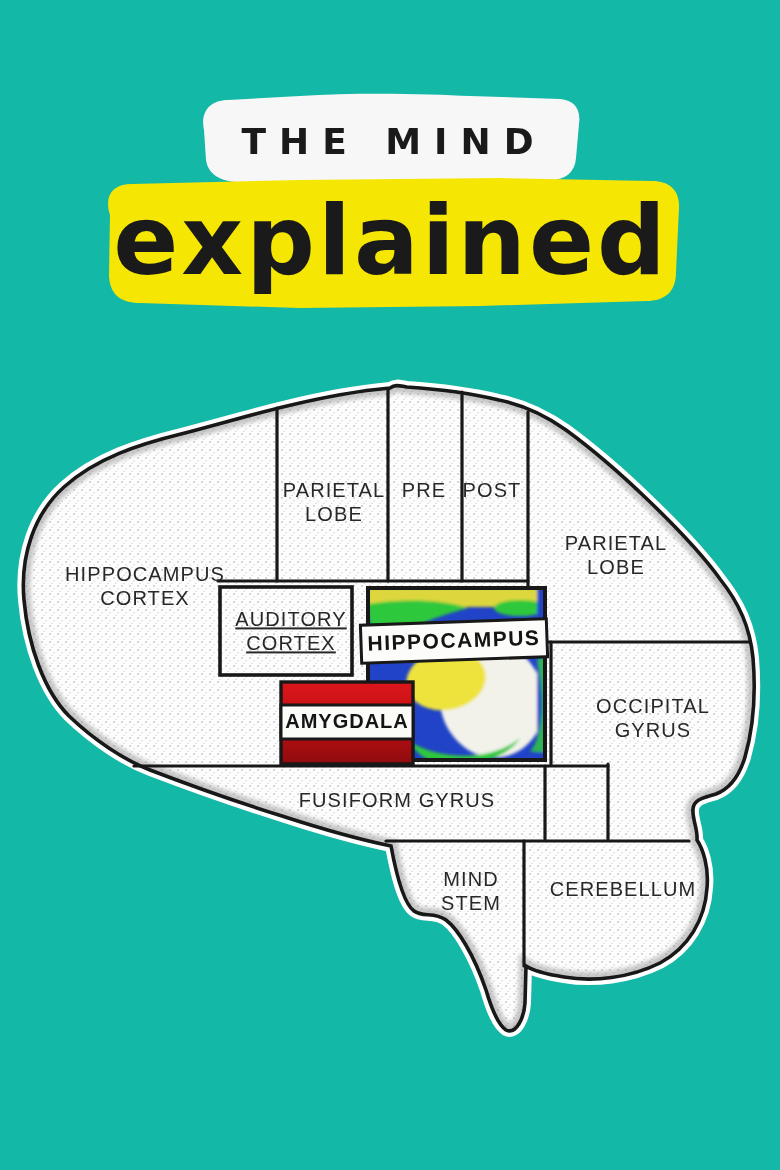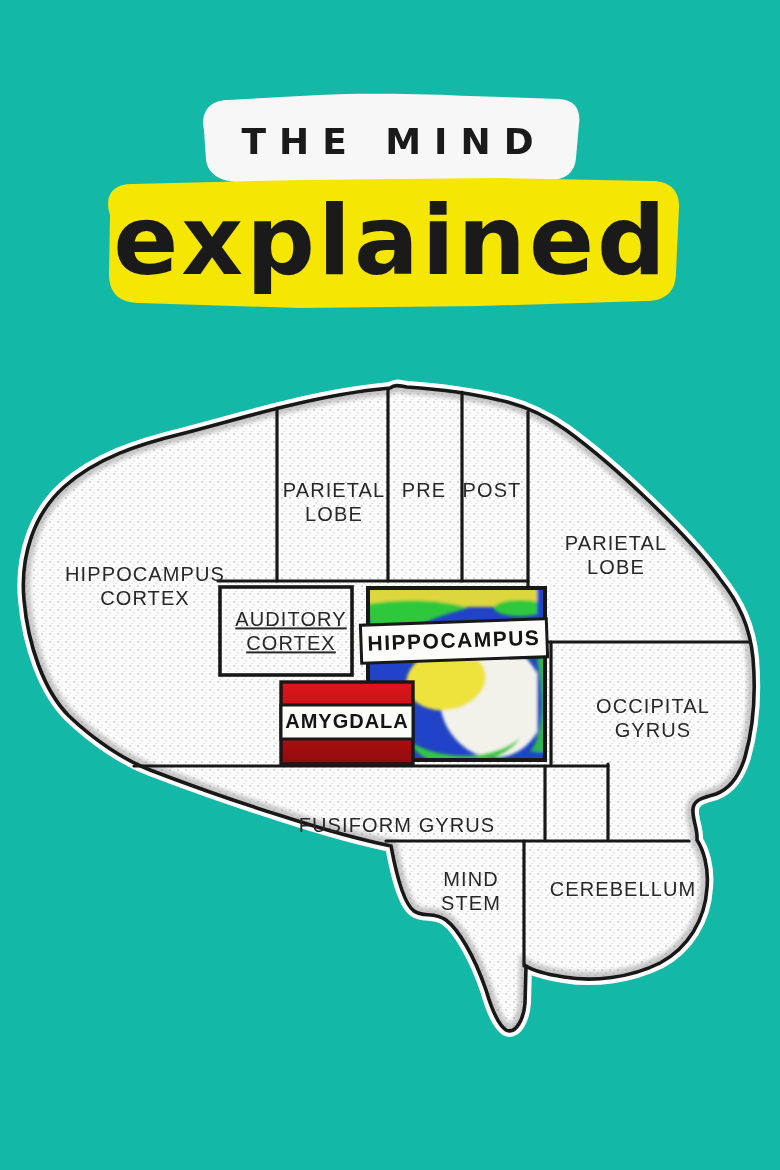--- a/index.html
+++ b/index.html
@@ -29,21 +29,21 @@
     transform:translate(-50%,-50%) rotate(-2deg);}
   .lbl-amygdala{left:347px;top:722px;font-size:20px;letter-spacing:1px;}
 
   .lbl-prefrontal{left:145px;top:587px;}
   .lbl-parietal-left{left:334px;top:503px;}
   .lbl-pre{left:424px;top:491px;}
   .lbl-post{left:492px;top:491px;}
   .lbl-parietal-right{left:616px;top:556px;}
   .lbl-auditory{left:291px;top:632px;text-decoration:underline;}
   .lbl-occipital{left:653px;top:719px;}
-  .lbl-fusiform{left:397px;top:801px;margin-top:25px;}
+  .lbl-fusiform{left:397px;top:801px;}
   .lbl-brainstem{left:471px;top:892px;}
   .lbl-cerebellum{left:605px;top:890px;padding-left:36px;}
 
   
   .lnShade{fill:none;stroke:#8f8f8f;stroke-width:8;opacity:.42;filter:url(#soft);}
   .lnInk{fill:none;stroke:#181818;stroke-width:3.2;stroke-linecap:round;}
 </style>
 </head>
 <body>
 

